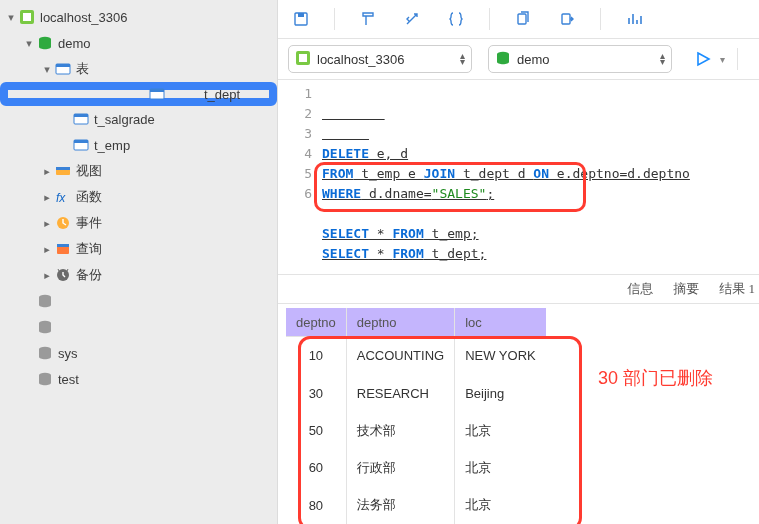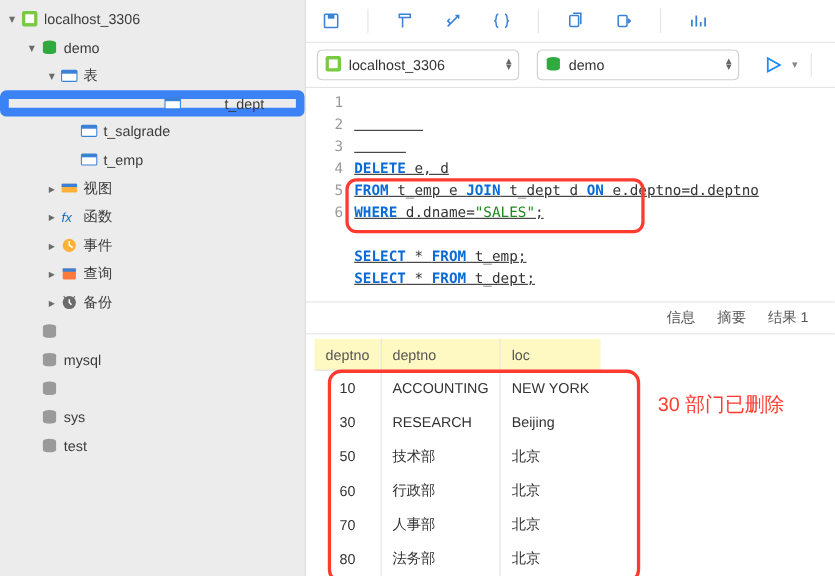--- a/index.html
+++ b/index.html
@@ -160,22 +160,23 @@
 
   
   .result-tabs {
     height: 28px;
     border-top: 1px solid #e3e3e3;
     border-bottom: 1px solid #e3e3e3;
     display:flex;
     justify-content:flex-end;
     align-items:center;
     gap: 20px;
-    padding: 0 24px;
+    padding: 0 4px;
     color:#555;
+    font-family:Liberation Serif, serif;
   }
 
   
   .results {
     flex:1;
     display:flex;
     position:relative;
     overflow:hidden;
   }
   table.data {
@@ -186,39 +187,39 @@
   table.data th, table.data td {
     border-right: 1px solid #e3e3e3;
     padding: 4px 10px;
     text-align: left;
     height: 20px;
   }
   table.data th {
     font-weight: 400;
     color: #555;
     border-bottom: 1px solid #e3e3e3;
-    background: #fef9c3;
+    background: #c4b5fd;
   }
   table.data td.num { text-align: center; }
   table.data tr td:last-child, table.data tr th:last-child { border-right: none; }
 
   .tbl-highlight {
     position:absolute;
     border: 3px solid #ff3b30;
     border-radius: 12px;
     left: 20px;
     top: 32px;
     width: 278px;
     height: 188px;
     pointer-events:none;
   }
   .annotation {
     position:absolute;
     left: 320px;
-    top: 52px;
+    top: 62px;
     color: #ff3b30;
     font-size: 18px;
   }
 </style>
 </head>
 <body>
 
 <div class="root">
 
   <div class="sidebar">
@@ -356,31 +357,20 @@
     <div id="sysdb-container">
         <div class="tree-row">
           <span class="indent" style="width:18px"></span>
           <span class="chevron none">▸</span>
           <span class="icon">
             <svg class="svg" viewBox="0 0 16 16">
               <ellipse cx="8" cy="4" rx="6" ry="2.2" fill="#9a9a9a"></ellipse>
               <path d="M2 4v8c0 1.2 2.7 2.2 6 2.2s6-1 6-2.2V4" fill="#9a9a9a"></path>
             </svg>
           </span>
-        </div>
-        <div class="tree-row">
-          <span class="indent" style="width:18px"></span>
-          <span class="chevron none">▸</span>
-          <span class="icon">
-            <svg class="svg" viewBox="0 0 16 16">
-              <ellipse cx="8" cy="4" rx="6" ry="2.2" fill="#9a9a9a"></ellipse>
-              <path d="M2 4v8c0 1.2 2.7 2.2 6 2.2s6-1 6-2.2V4" fill="#9a9a9a"></path>
-            </svg>
-          </span>
-          <span class="label">mysql</span>
         </div>
         <div class="tree-row">
           <span class="indent" style="width:18px"></span>
           <span class="chevron none">▸</span>
           <span class="icon">
             <svg class="svg" viewBox="0 0 16 16">
               <ellipse cx="8" cy="4" rx="6" ry="2.2" fill="#9a9a9a"></ellipse>
               <path d="M2 4v8c0 1.2 2.7 2.2 6 2.2s6-1 6-2.2V4" fill="#9a9a9a"></path>
             </svg>
           </span>
@@ -538,25 +528,20 @@
               <td class="num">50</td>
               <td>技术部</td>
               <td>北京</td>
             </tr>
             <tr>
               <td class="num">60</td>
               <td>行政部</td>
               <td>北京</td>
             </tr>
             <tr>
-              <td class="num">70</td>
-              <td>人事部</td>
-              <td>北京</td>
-            </tr>
-            <tr>
               <td class="num">80</td>
               <td>法务部</td>
               <td>北京</td>
             </tr>
           </tbody>
       </table>
       <div class="tbl-highlight"></div>
       <div class="annotation">30 部门已删除</div>
     </div>
 

